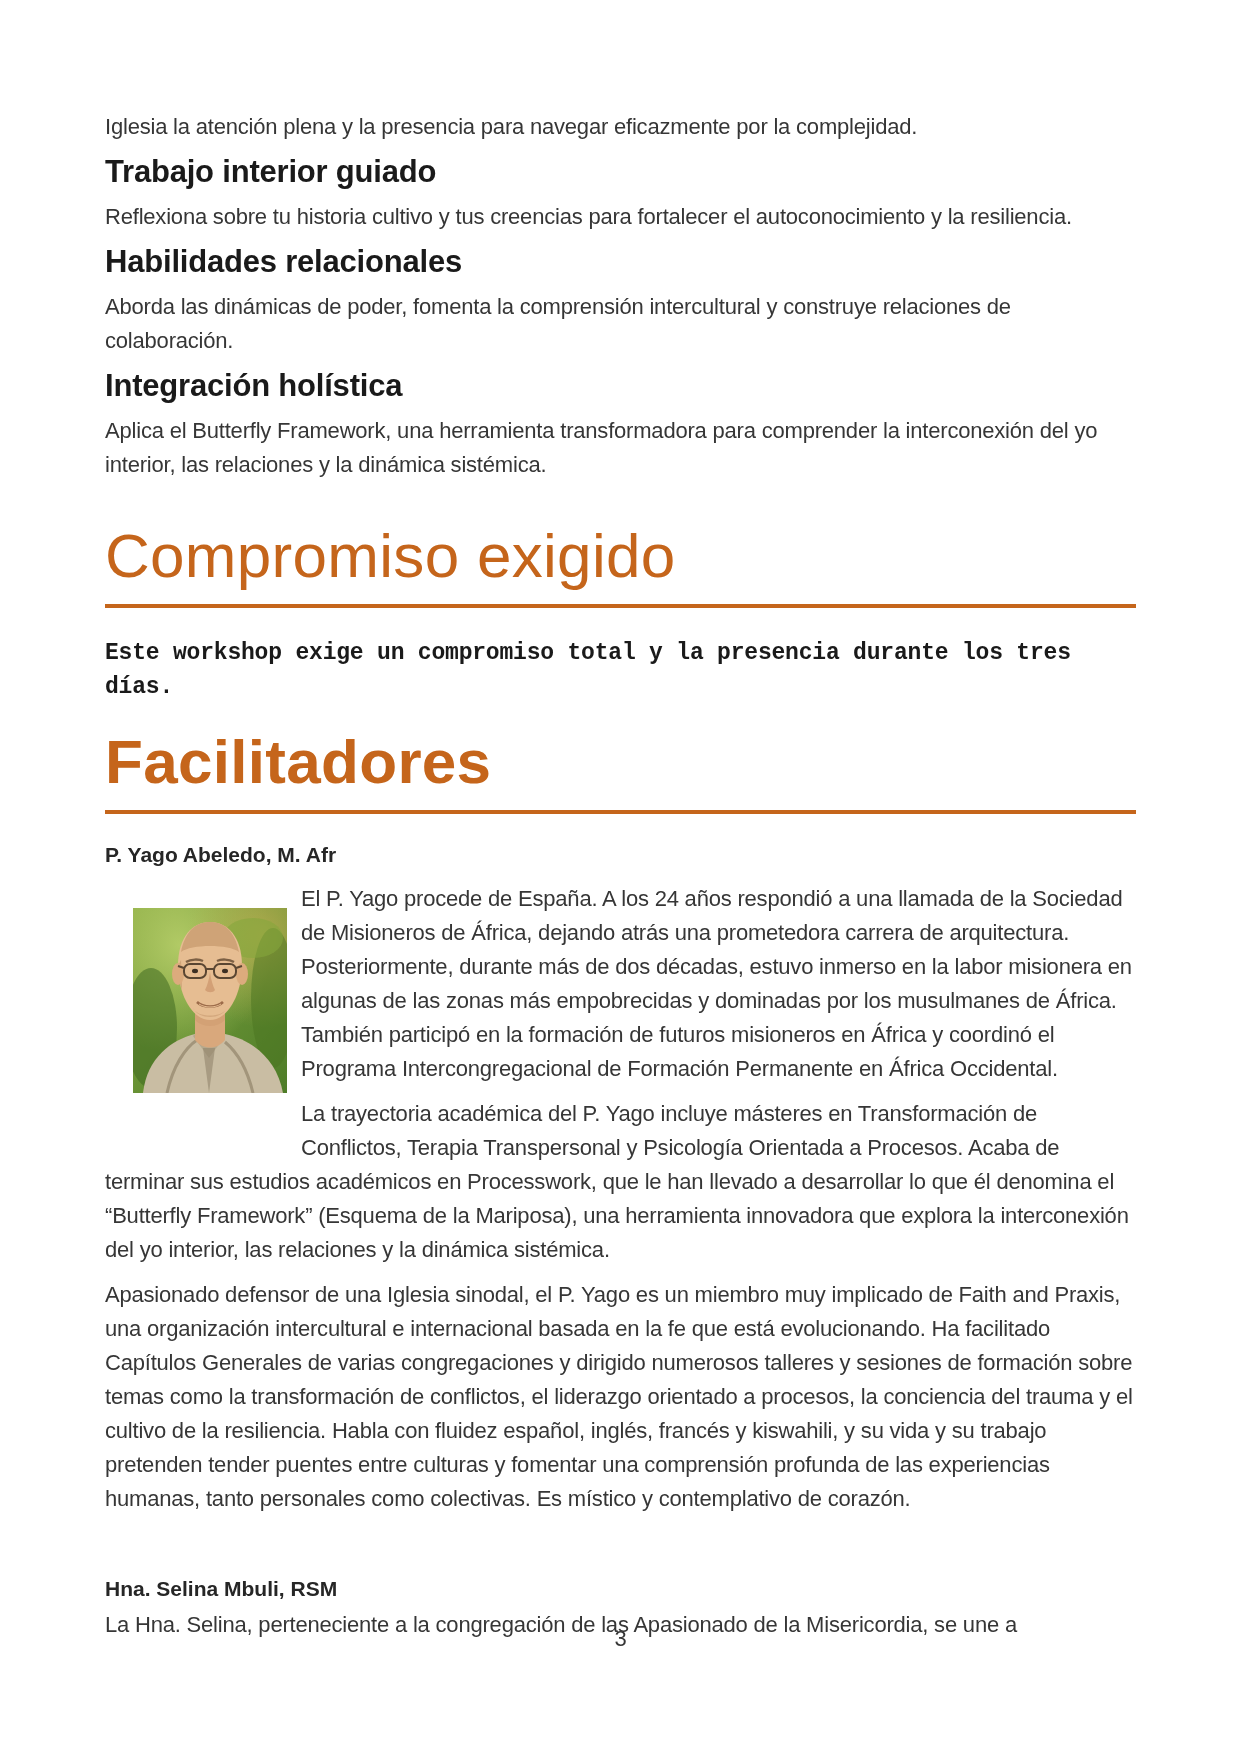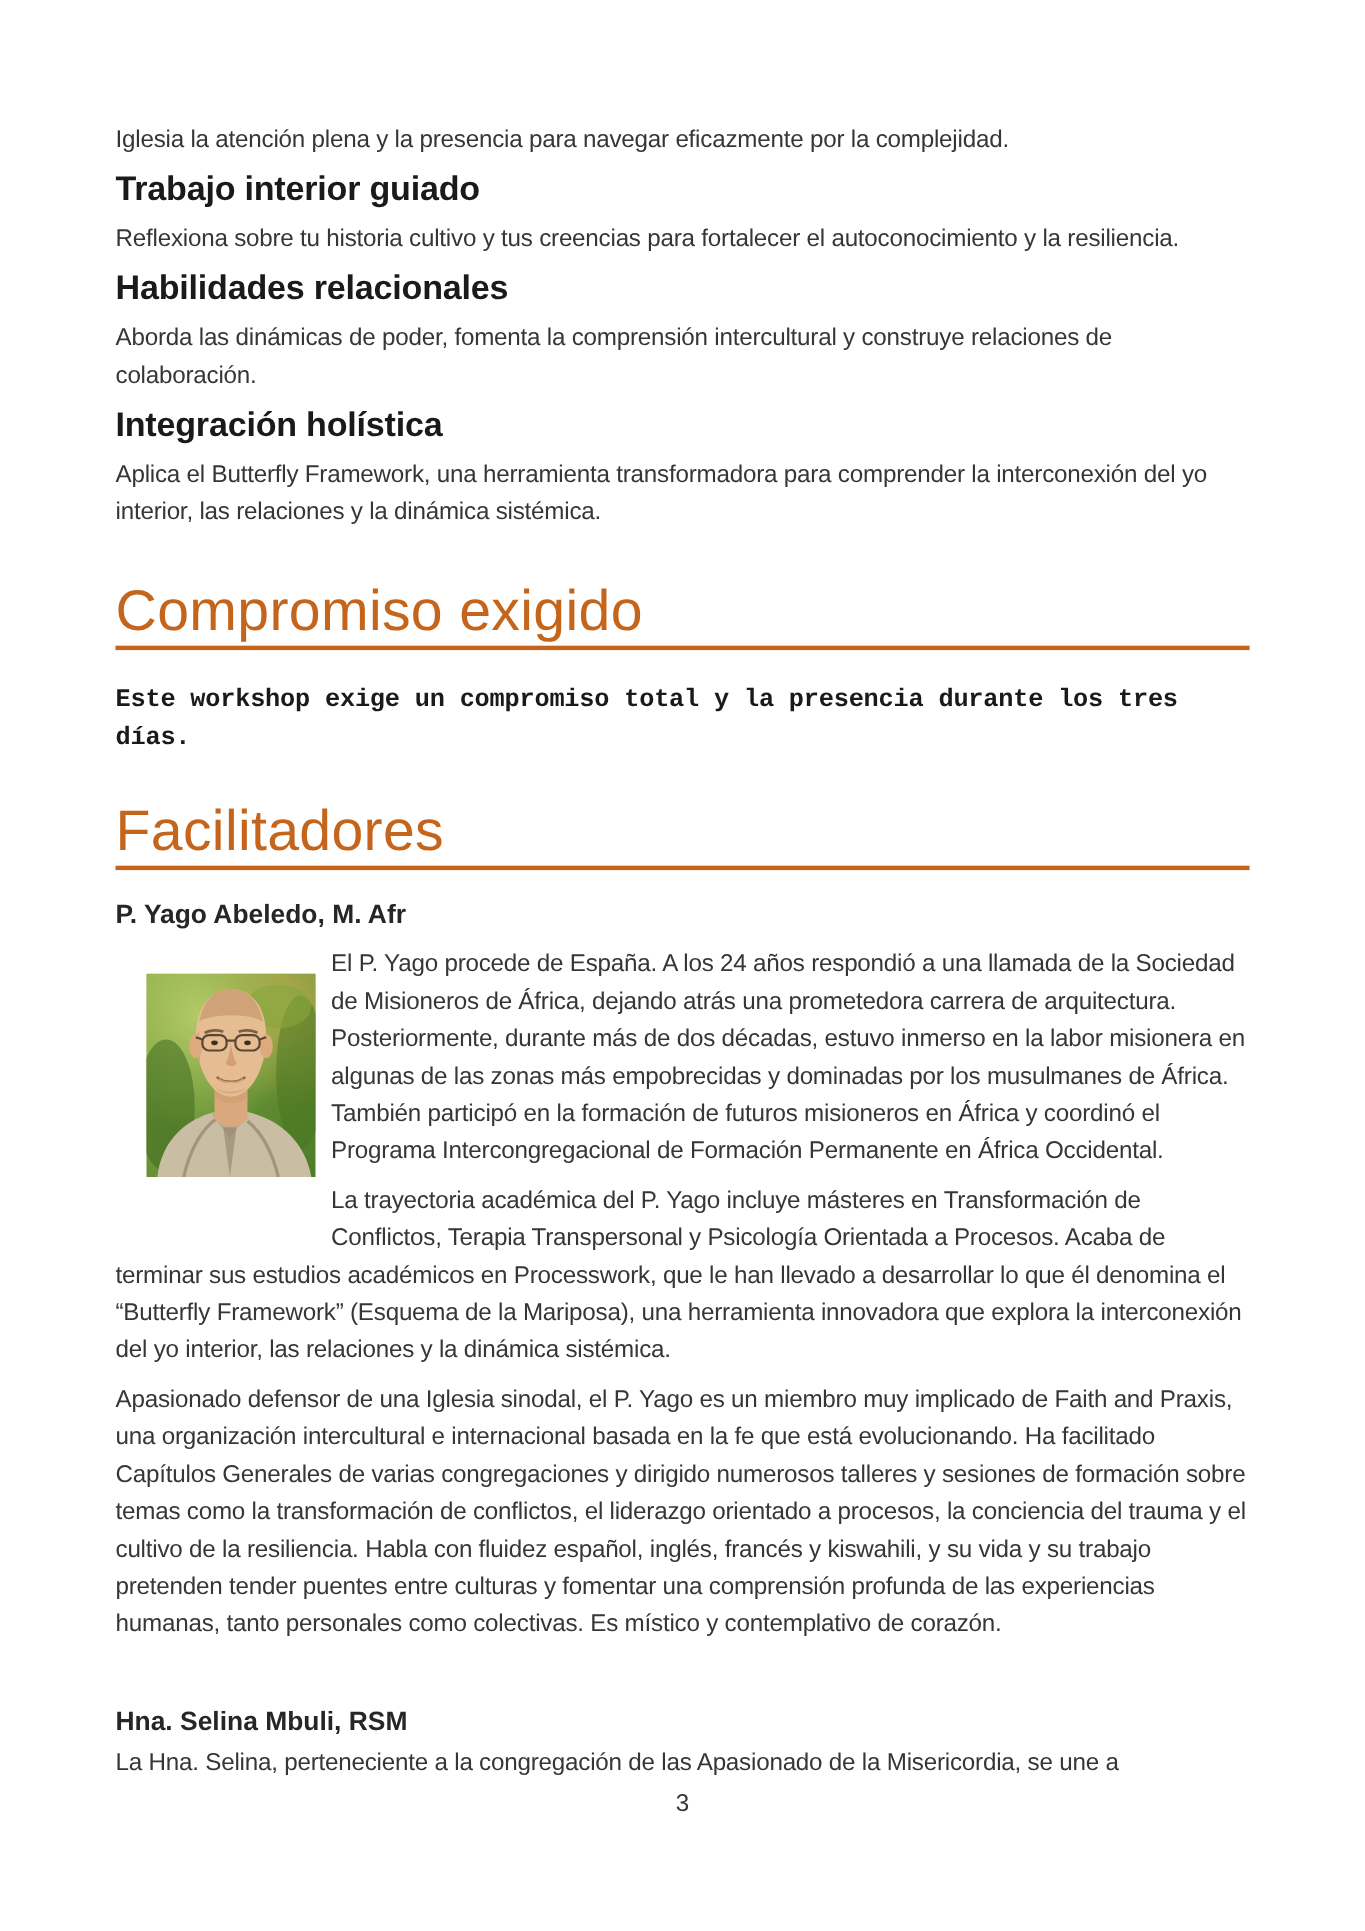--- a/index.html
+++ b/index.html
@@ -29,41 +29,41 @@
   h3.sub {
     margin: 0 0 11px 0;
     font-size: 31px;
     line-height: 34px;
     font-weight: bold;
     color: #1a1a1a;
     letter-spacing: -0.2px;
   }
   h1.big {
     margin: 44px 0 0 0;
-    font-size: 52px;
+    font-size: 62px;
     line-height: 60px;
     font-weight: 300;
     color: #C5651B;
     letter-spacing: 0.3px;
     border-bottom: 4px solid #C5651B;
-    padding-bottom: 1px;
+    padding-bottom: 18px;
   }
   p.statement {
     margin: 28px 0 0 0;
     font-size: 23px;
     line-height: 34px;
     font-weight: bold;
     color: #1a1a1a;
     letter-spacing: -0.2px;
     font-family: Liberation Mono, monospace;
   }
-  h1.big.second { margin-top: 39px; }
+  h1.big.second { margin-top: 28px; font-weight: bold; }
   h2.name {
     margin: 26px 0 0 0;
-    font-size: 24px;
+    font-size: 21px;
     line-height: 30px;
     font-weight: bold;
     color: #262626;
   }
   .bio { margin-top: 12px; }
   .photo-float {
     float: left;
     width: 196px;
     height: 252px;
   }

